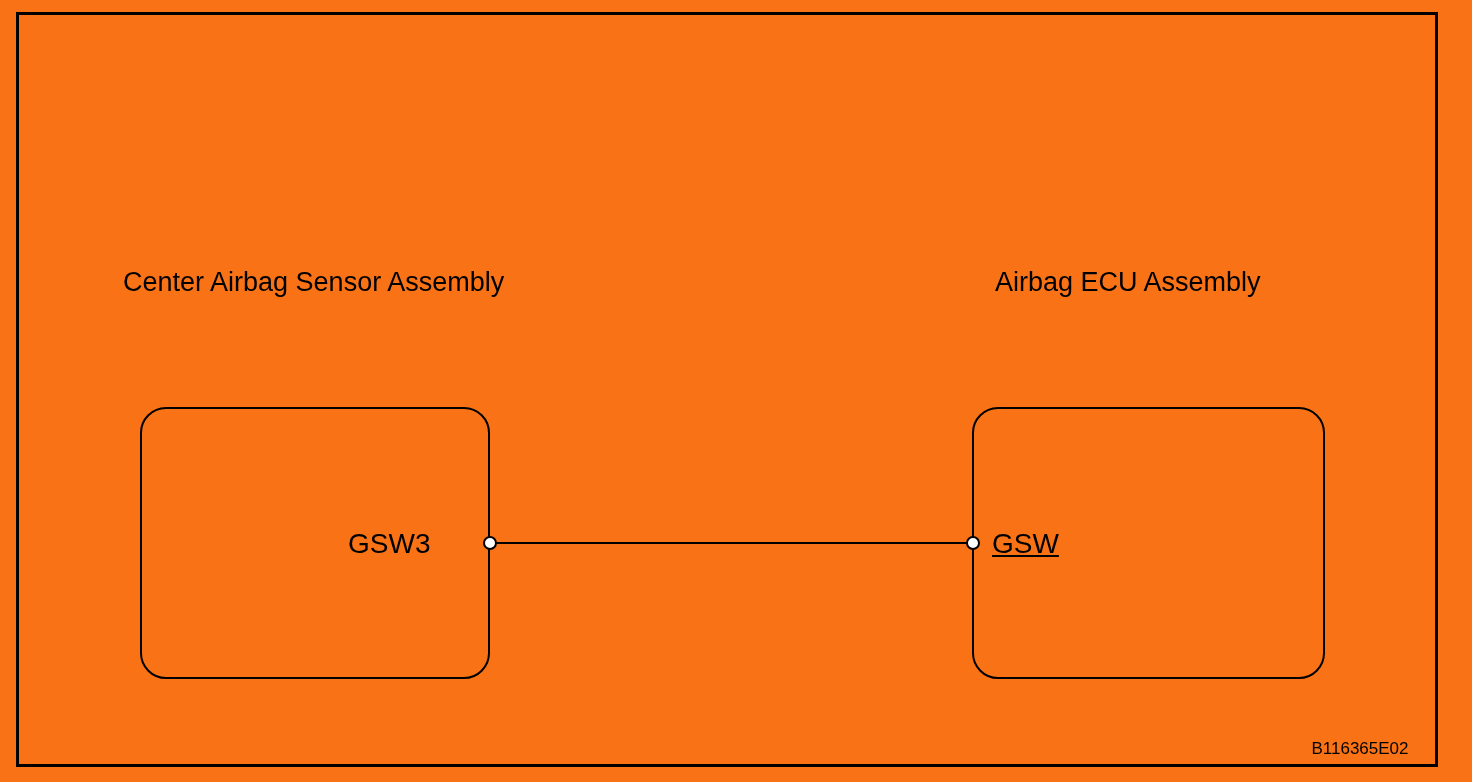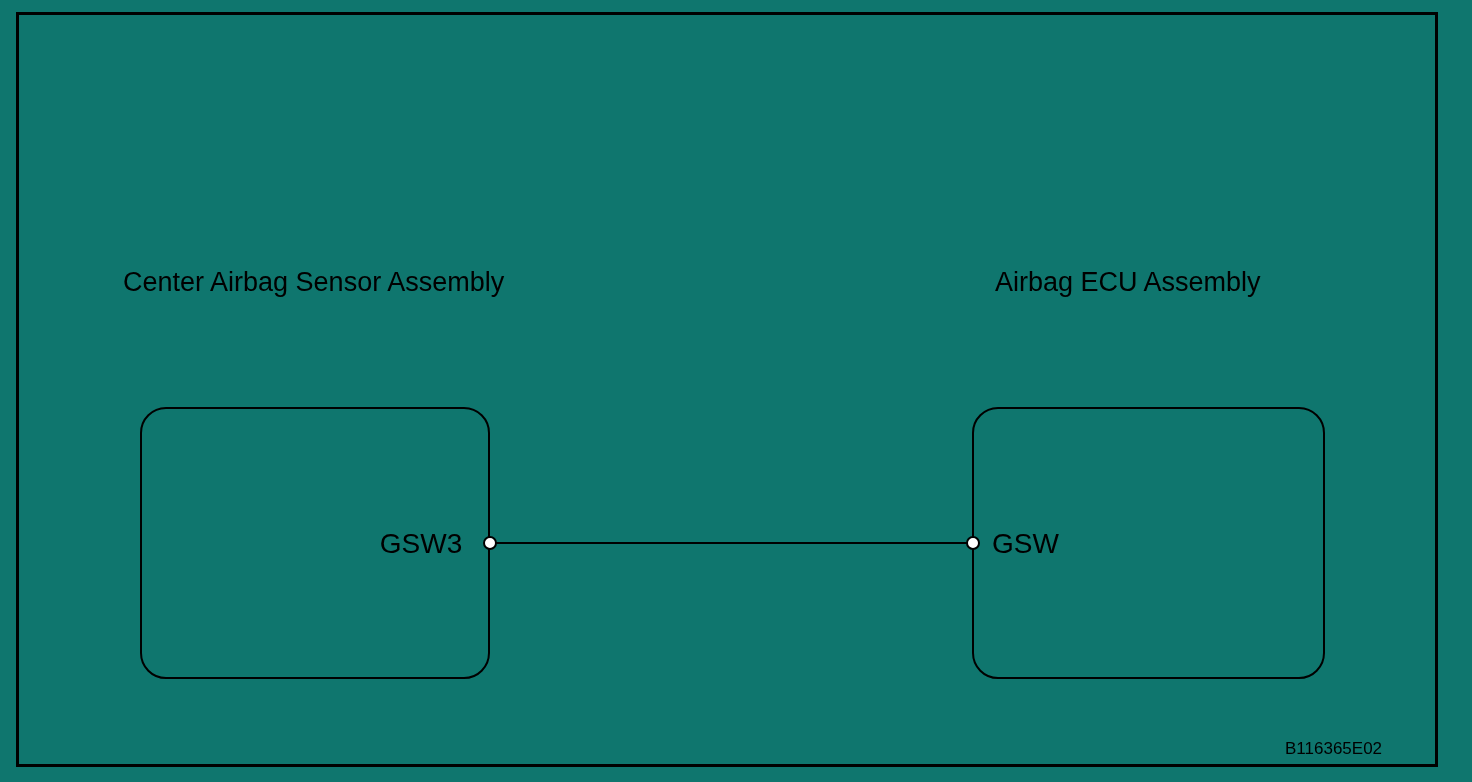--- a/index.html
+++ b/index.html
@@ -4,21 +4,21 @@
 <style>
   html, body {
     margin: 0;
     padding: 0;
     background: #ffffff;
   }
   .canvas {
     position: relative;
     width: 1472px;
     height: 782px;
-    background: #0f766e;
+    background: #f97316;
     font-family: "Liberation Sans", sans-serif;
     color: #000000;
     overflow: hidden;
   }
   .frame {
     position: absolute;
     left: 16px;
     top: 12px;
     width: 1422px;
     height: 755px;
@@ -66,33 +66,34 @@
   .node-left  { left: 483px; }
   .node-right { left: 966px; }
   .terminal-label {
     position: absolute;
     top: 529px;
     font-size: 28px;
     line-height: 30px;
     white-space: nowrap;
   }
   .terminal-label-left {
-    left: 356px;
+    left: 348px;
     width: 130px;
-    text-align: center;
+    text-align: left;
   }
   .terminal-label-right {
     left: 992px;
+    text-decoration: underline;
   }
   .figure-code {
     position: absolute;
     left: 1285px;
     top: 740px;
     width: 150px;
-    text-align: left;
+    text-align: center;
     font-size: 17px;
     line-height: 18px;
     white-space: nowrap;
   }
 </style>
 </head>
 <body>
 
 <div class="canvas">
 

